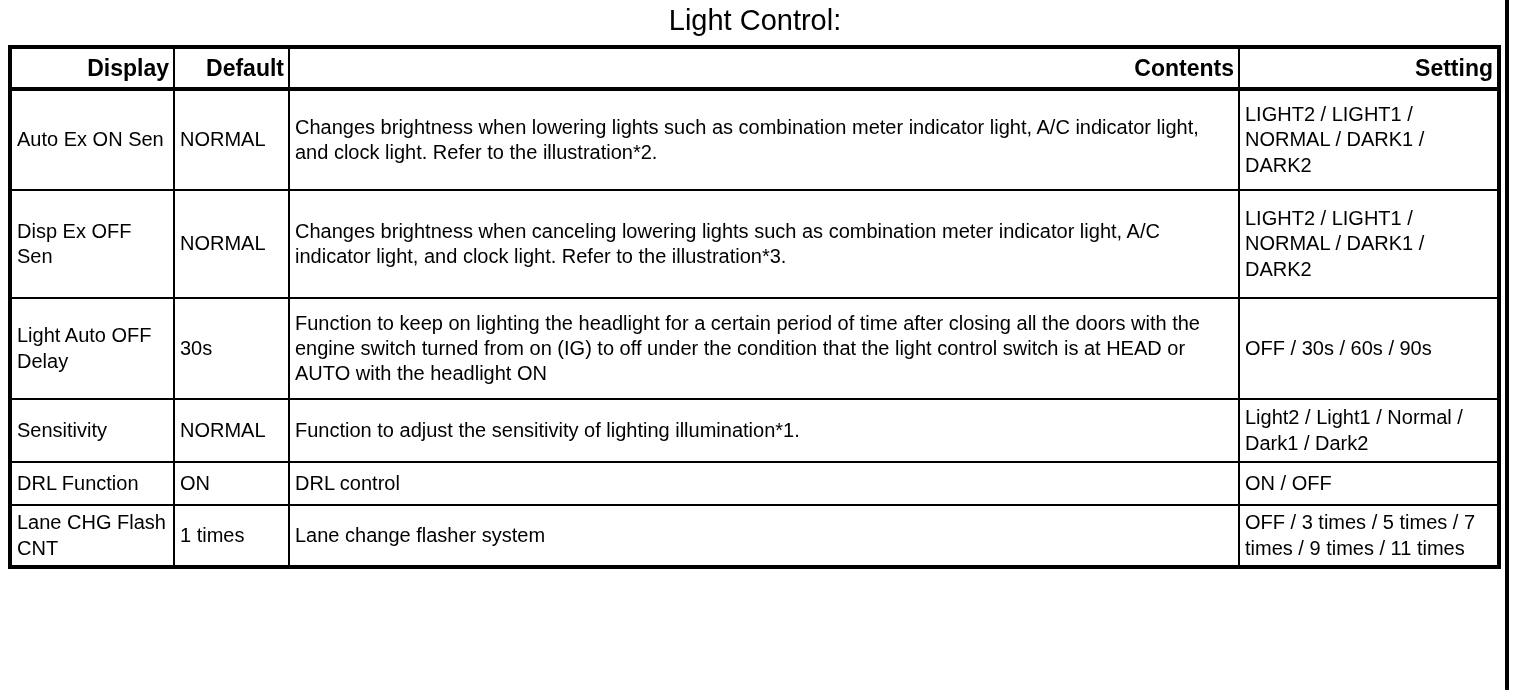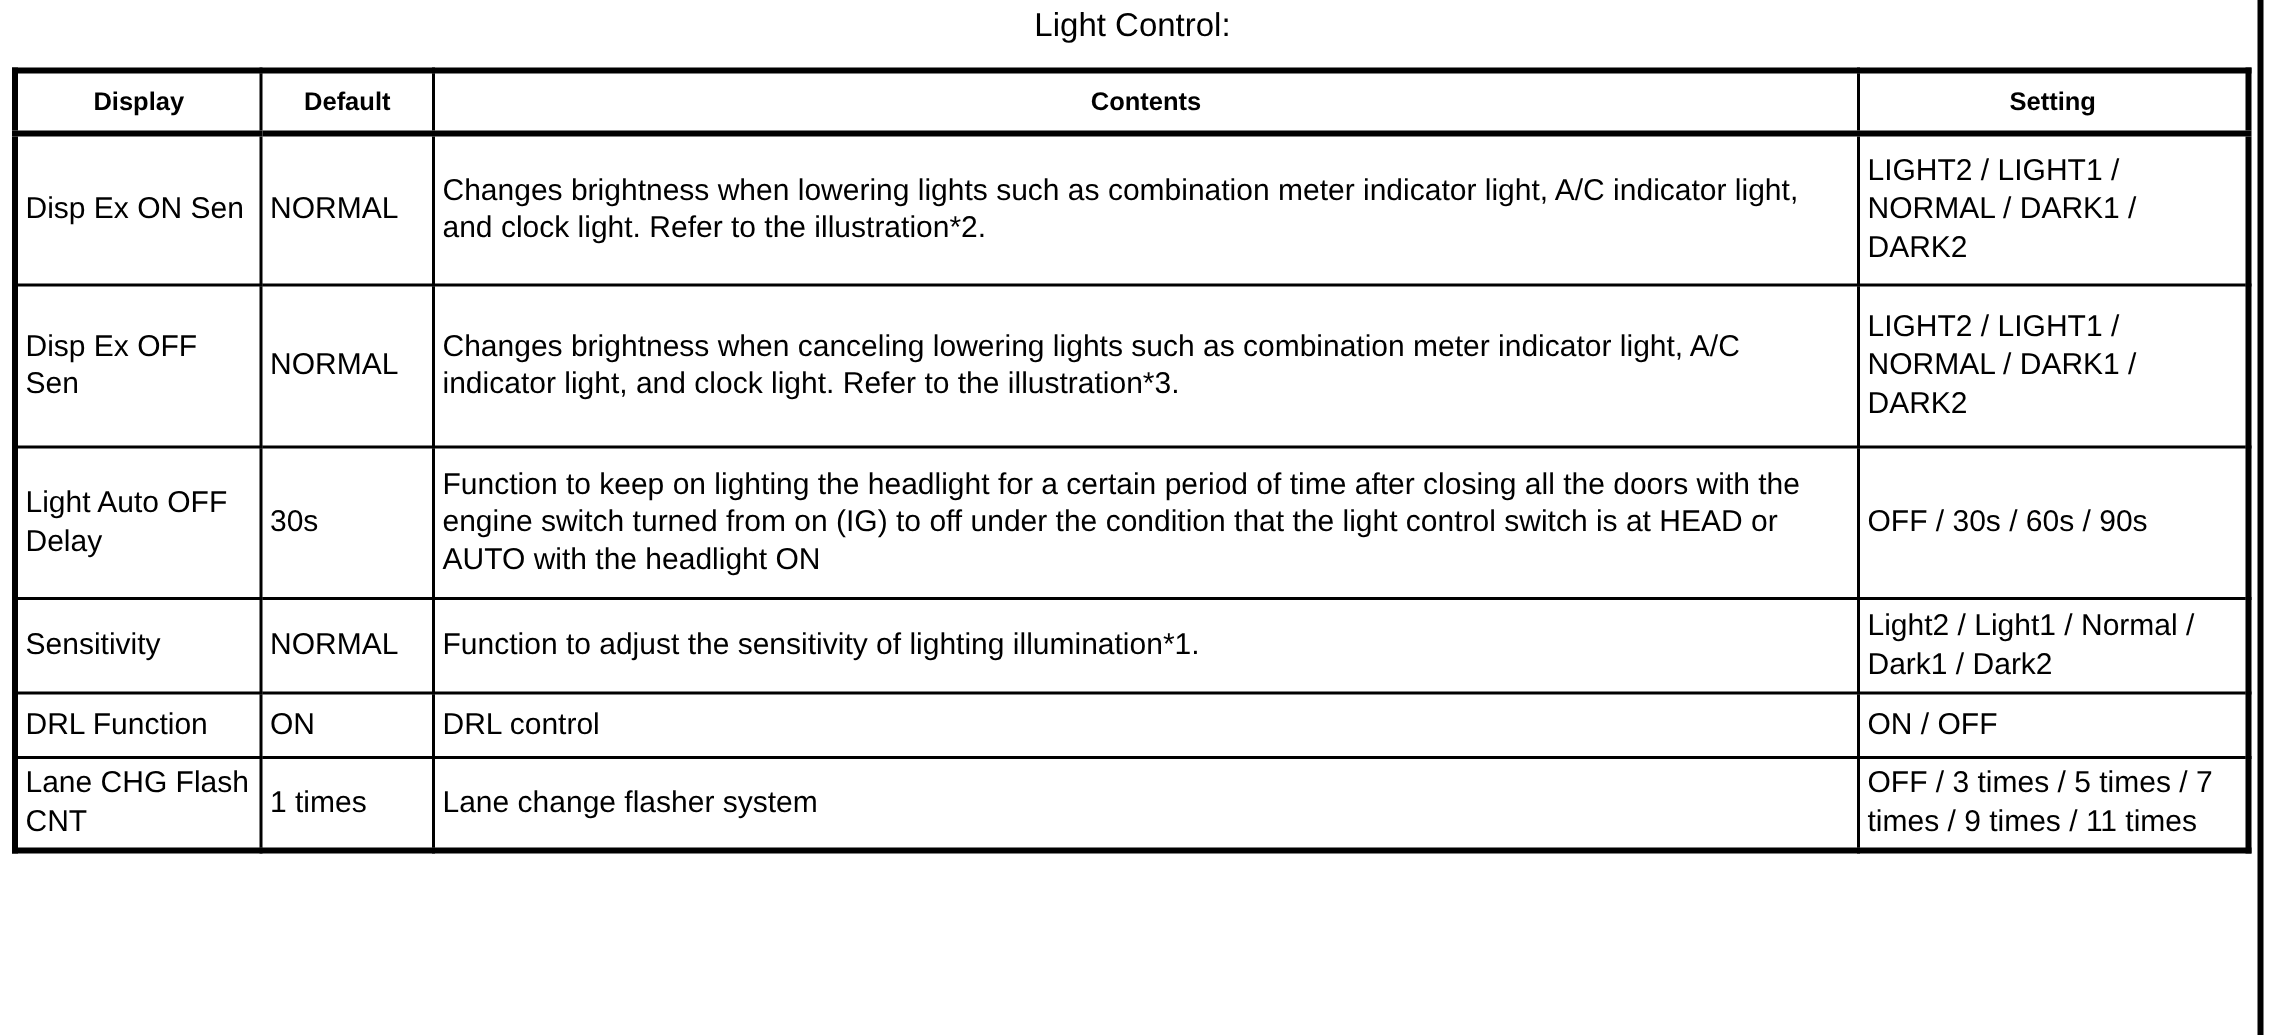--- a/index.html
+++ b/index.html
@@ -17,21 +17,21 @@
     width: 1520px;
     height: 690px;
     background: #fff;
   }
   .page-title {
     position: absolute;
     top: 4px;
     left: 0;
     width: 1510px;
     text-align: center;
-    font-size: 22px;
+    font-size: 29px;
     letter-spacing: 0px;
   }
   .page-edge-line {
     position: absolute;
     top: 0;
     left: 1505px;
     width: 4px;
     height: 690px;
     background: #000;
   }
@@ -51,23 +51,23 @@
 
   table.settings-table, 
   table.settings-table th, 
   table.settings-table td {
     border: 2px solid #000;
   }
   table.settings-table { border: 4px solid #000; }
   table.settings-table thead th { border-bottom: 4px solid #000; }
 
   table.settings-table th {
-    font-size: 17px;
+    font-size: 23px;
     font-weight: bold;
-    text-align: center;
+    text-align: right;
     height: 34px;
     padding: 2px 4px;
     vertical-align: middle;
   }
   table.settings-table td {
     font-size: 20px;
     line-height: 1.26;
     padding: 2px 6px 2px 5px;
     vertical-align: middle;
     text-align: left;
@@ -99,21 +99,21 @@
     <thead>
       <tr>
         <th>Display</th>
         <th>Default</th>
         <th>Contents</th>
         <th>Setting</th>
       </tr>
     </thead>
     <tbody id="tbody">
         <tr class="data-row">
-    <td>Disp Ex ON Sen</td>
+    <td>Auto Ex ON Sen</td>
     <td>NORMAL</td>
     <td>Changes brightness when lowering lights such as combination meter indicator light, A/C indicator light, and clock light. Refer to the illustration*2.</td>
     <td>LIGHT2 / LIGHT1 / NORMAL / DARK1 / DARK2</td>
   </tr>
         <tr class="data-row">
     <td>Disp Ex OFF Sen</td>
     <td>NORMAL</td>
     <td>Changes brightness when canceling lowering lights such as combination meter indicator light, A/C indicator light, and clock light. Refer to the illustration*3.</td>
     <td>LIGHT2 / LIGHT1 / NORMAL / DARK1 / DARK2</td>
   </tr>

